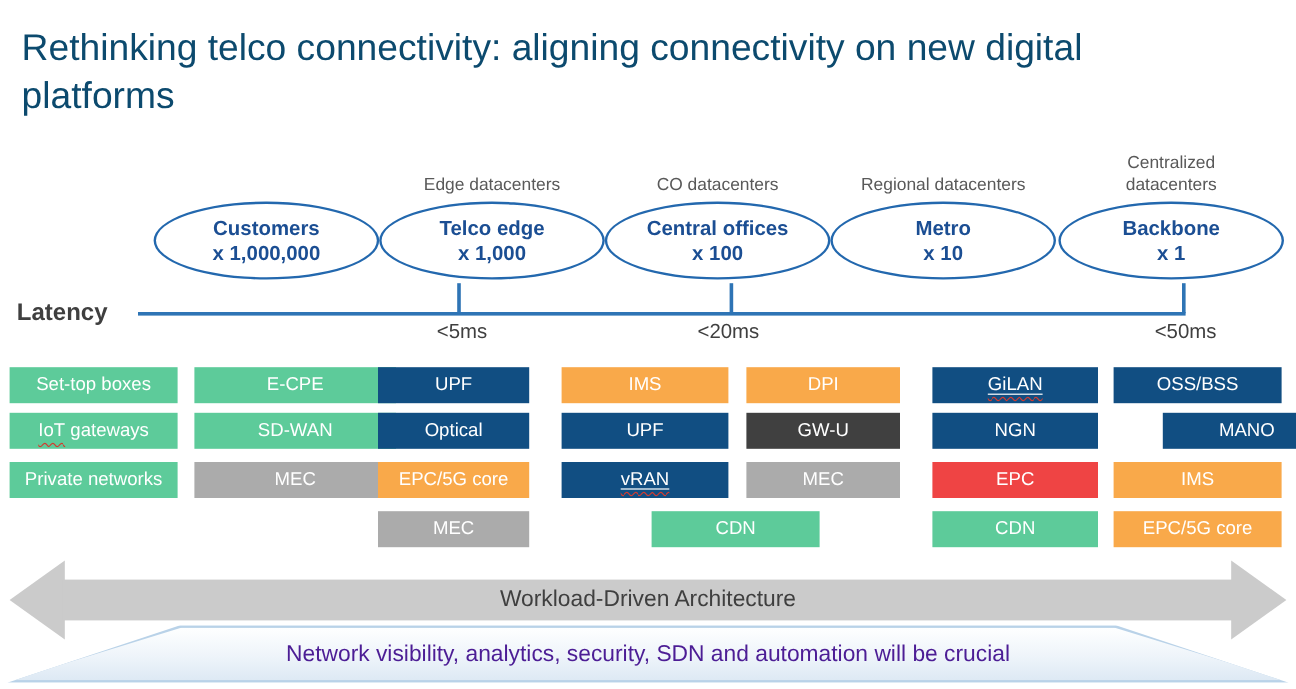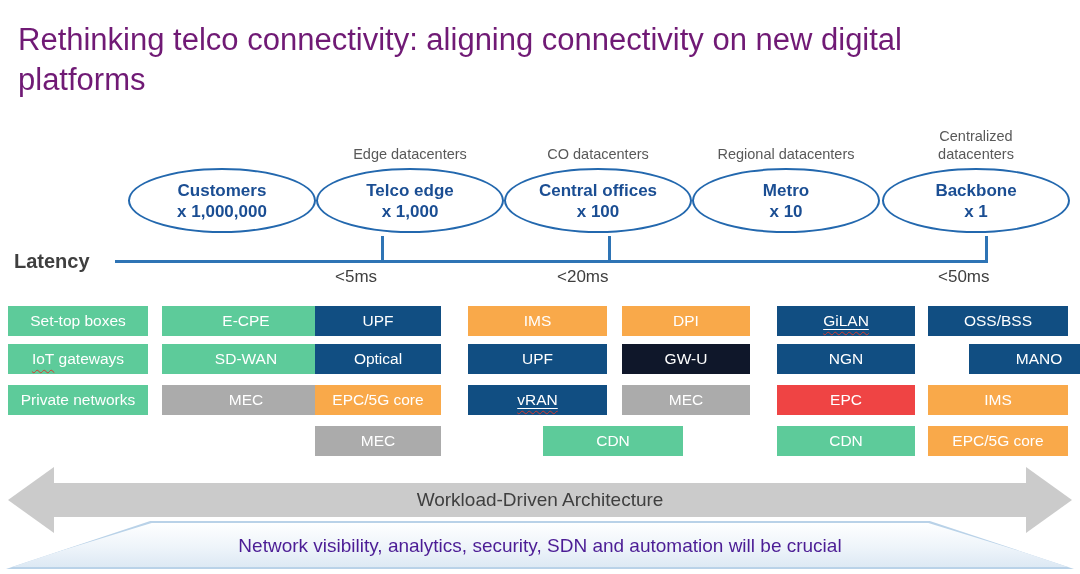--- a/index.html
+++ b/index.html
@@ -1,21 +1,21 @@
 <!DOCTYPE html>
 <html><head>
 <meta charset="utf-8">
 <style>
   * { margin:0; padding:0; box-sizing:border-box; }
   body { background:#fff; font-family:"Liberation Sans", sans-serif; }
   .slide { position:relative; width:1080px; height:574px; background:#ffffff; overflow:hidden; }
 
   
   .title { position:absolute; left:18px; top:20px; width:990px;
-           font-size:31px; line-height:40px; color:#701a75; font-weight:400; }
+           font-size:31px; line-height:40px; color:#0c4a6e; font-weight:400; }
 
   
   .dc-label { position:absolute; top:121px; height:42px; width:150px;
               display:flex; align-items:flex-end; justify-content:center; text-align:center;
               font-size:14.5px; line-height:1.25; color:#595959; }
   .dc-telco   { left:335px; }
   .dc-central { left:523px; }
   .dc-metro   { left:711px; }
   .dc-backbone{ left:901px; }
 
@@ -24,21 +24,21 @@
           border:2px solid #2368ae; border-radius:50%; background:#fff;
           display:flex; flex-direction:column; align-items:center; justify-content:center;
           color:#1b4e93; font-weight:bold; font-size:17px; line-height:21px; text-align:center; }
   .t0 { left:128px; } .t1 { left:316px; } .t2 { left:504px;text-align:right; } .t3 { left:692px; } .t4 { left:882px; }
 
   
   .latency-label { position:absolute; left:14px; top:250px; font-size:20px; font-weight:bold; color:#3f3f3f; }
   .axis-line { position:absolute; left:115px; top:260px; width:873px; height:3px; background:#2e74b5; }
   .axis-tick { position:absolute; top:236px; width:3px; height:25px; background:#2e74b5; }
   .tick1 { left:381px; } .tick2 { left:608px; } .tick3 { left:985px; }
-  .tick-label { position:absolute; top:267px; width:100px; font-size:17px; color:#3f3f3f; }
+  .tick-label { position:absolute; top:267px; width:100px; text-align:center; font-size:17px; color:#3f3f3f; }
   .tl1 { left:335px; } .tl2 { left:557px; } .tl3 { left:938px; }
 
   
   .box { position:absolute; height:30px; display:flex; align-items:center; justify-content:center;
          color:#ffffff; font-size:15.5px; white-space:nowrap; }
   .r1 { top:306px; } .r2 { top:344px; } .r3 { top:385px; } .r4 { top:426px; }
   .c1 { left:8px;   width:140px; }
   .c2 { left:162px; width:168px; }
   .c3 { left:315px; width:126px; }
   .c4 { left:468px; width:139px; }
@@ -122,21 +122,21 @@
     <span class="wavy"><span class="ul">GiLAN</span></span>
   </div>
 
   <div class="box r2 c1" style="background: rgb(93, 203, 154);">
     <span class="wavy">IoT</span>
       <span style="white-space:pre;"> gateways</span>
   </div>
   <div class="box r2 c2" style="background: rgb(93, 203, 154);">SD-WAN</div>
   <div class="box r2 c3" style="background: rgb(17, 78, 130);">Optical</div>
   <div class="box r2 c4" style="background: rgb(17, 78, 130);">UPF</div>
-  <div class="box r2 c5" style="background: #0f172a; text-align: right;">GW-U</div>
+  <div class="box r2 c5" style="background: #404040; text-align: right;">GW-U</div>
   <div class="box r2 c6" style="background: rgb(17, 78, 130);">NGN</div>
   <div class="box r2 c7" style="background: rgb(17, 78, 130); margin-left: 41px;">MANO</div>
 
   <div class="box r3 c1" style="background: rgb(93, 203, 154);">Private networks</div>
   <div class="box r3 c2" style="background: rgb(171, 171, 171);">MEC</div>
   <div class="box r3 c3" style="background: rgb(249, 169, 74);">EPC/5G core</div>
   <div class="box r3 c4" style="background: rgb(17, 78, 130);">
     <span class="wavy"><span class="ul">vRAN</span></span>
   </div>
   <div class="box r3 c5" style="background: rgb(171, 171, 171);">MEC</div>

